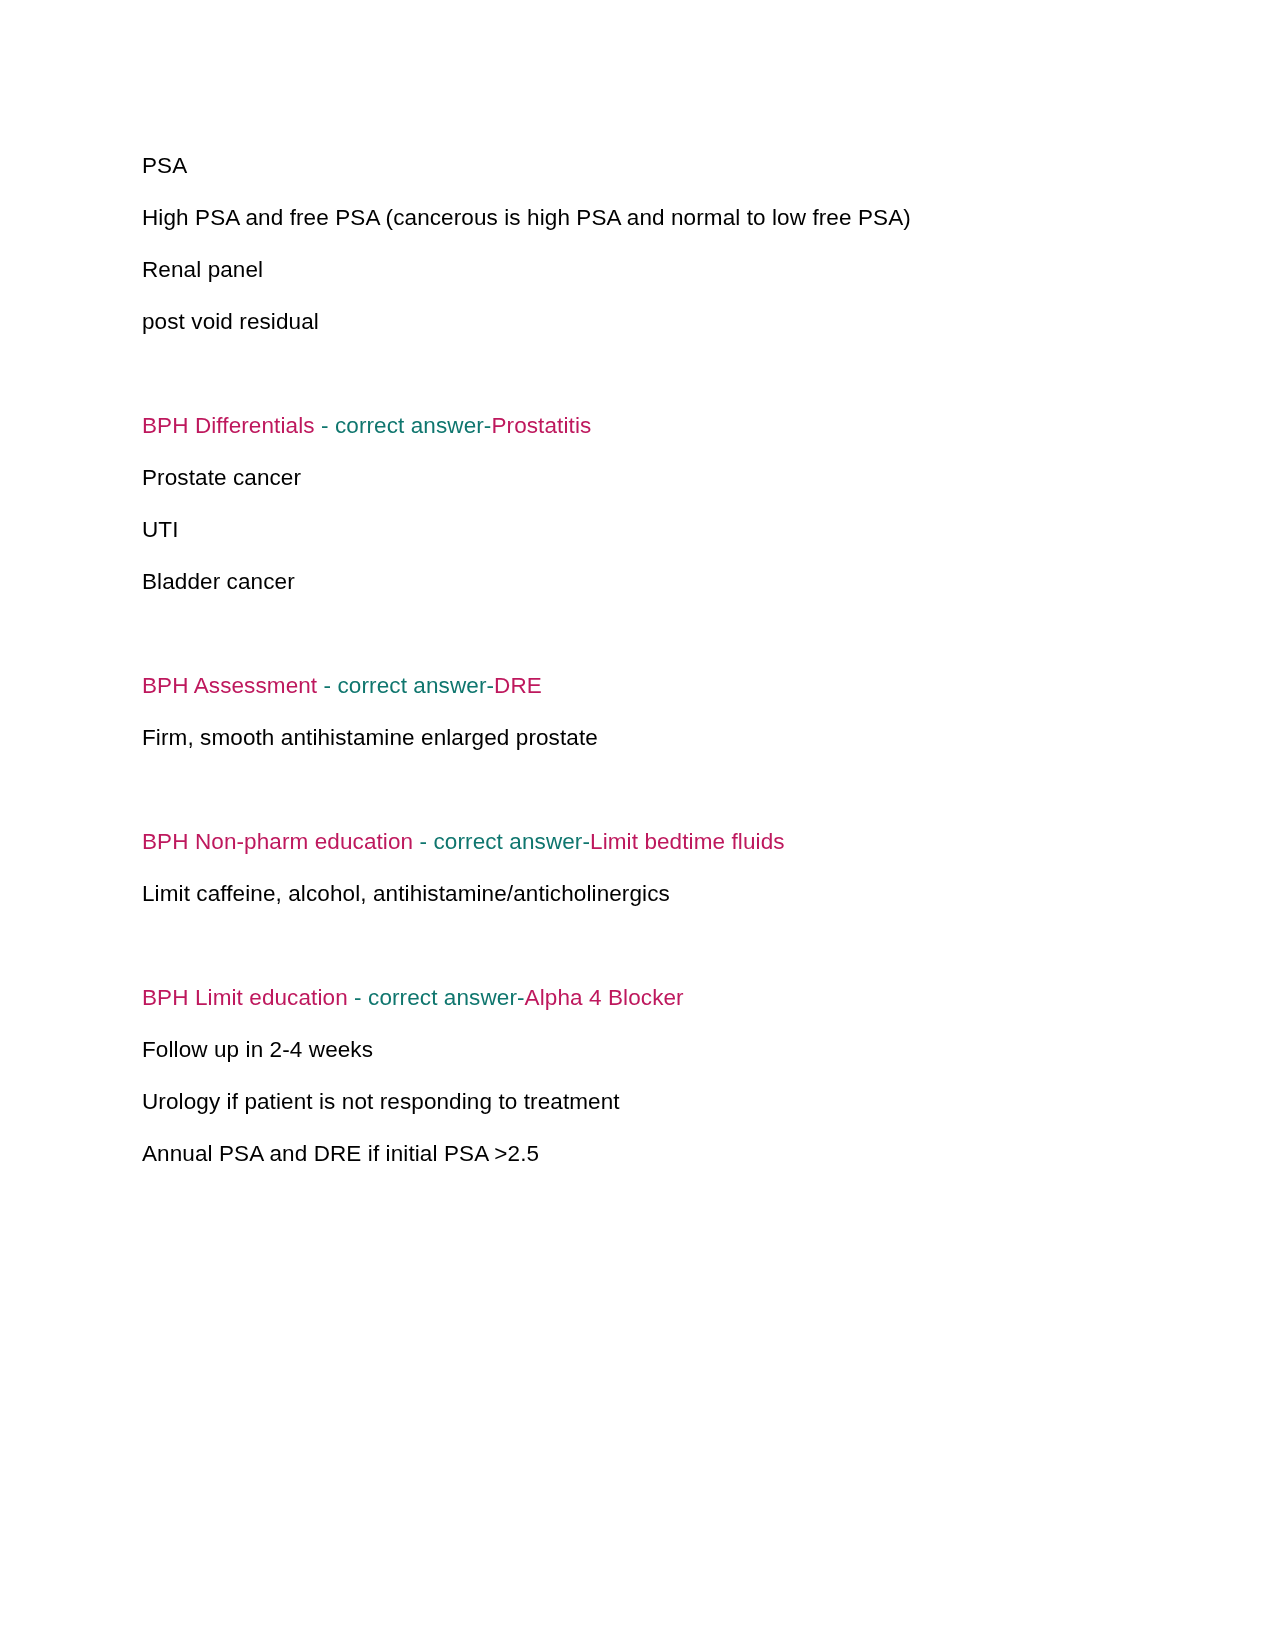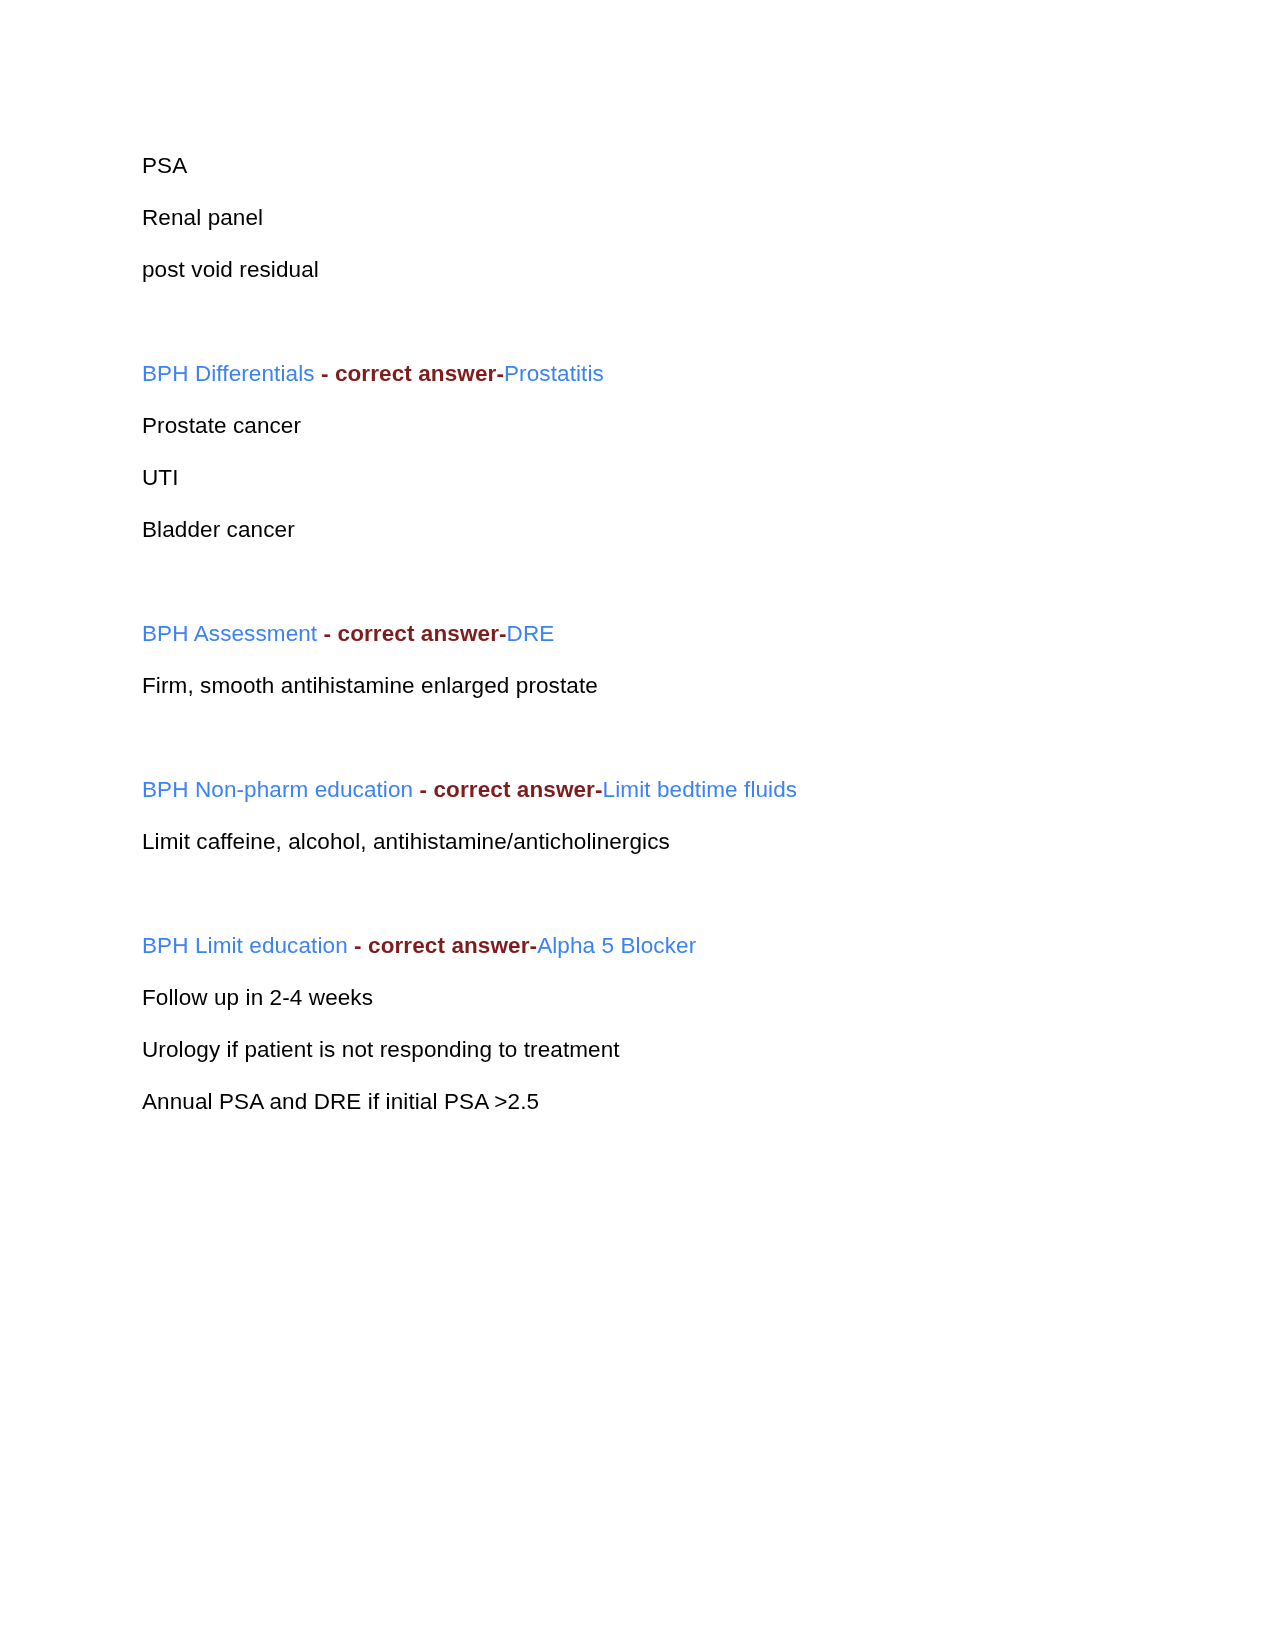--- a/index.html
+++ b/index.html
@@ -27,35 +27,36 @@
     line-height: 52px;
     color: #000000;
     white-space: pre-wrap;
     letter-spacing: 0.1px;
   }
   .line.spacer {
     height: 52px;
     line-height: 52px;
   }
   .ans {
-    color: #7f1d1d;
-    font-weight: bold;
+    color: #0f766e;
+    font-weight: normal;
   }
   .seg-pre, .seg-post {
-    color: #3b82f6;
+    color: #be185d;
     font-weight: normal;
   }
 </style>
 </head>
 <body>
 
 <div class="page">
   <div class="doc-body" id="doc-body">
       <div class="block">
         <div class="line">PSA</div>
+        <div class="line">High PSA and free PSA (cancerous is high PSA and normal to low free PSA)</div>
         <div class="line">Renal panel</div>
         <div class="line">post void residual</div>
       </div>
       <div class="block">
         <div class="line spacer">&nbsp;</div>
       </div>
       <div class="block">
         <div class="line"><span class="seg-pre">BPH Differentials </span><span class="ans">- correct answer-</span><span class="seg-post">Prostatitis</span></div>
         <div class="line">Prostate cancer</div>
         <div class="line">UTI</div>
@@ -72,19 +73,19 @@
         <div class="line spacer">&nbsp;</div>
       </div>
       <div class="block">
         <div class="line"><span class="seg-pre">BPH Non-pharm education </span><span class="ans">- correct answer-</span><span class="seg-post">Limit bedtime fluids</span></div>
         <div class="line">Limit caffeine, alcohol, antihistamine/anticholinergics</div>
       </div>
       <div class="block">
         <div class="line spacer">&nbsp;</div>
       </div>
       <div class="block">
-        <div class="line"><span class="seg-pre">BPH Limit education </span><span class="ans">- correct answer-</span><span class="seg-post">Alpha 5 Blocker</span></div>
+        <div class="line"><span class="seg-pre">BPH Limit education </span><span class="ans">- correct answer-</span><span class="seg-post">Alpha 4 Blocker</span></div>
         <div class="line">Follow up in 2-4 weeks</div>
         <div class="line">Urology if patient is not responding to treatment</div>
         <div class="line">Annual PSA and DRE if initial PSA &gt;2.5</div>
       </div>
     </div>
 </div>
 
 </body></html>

